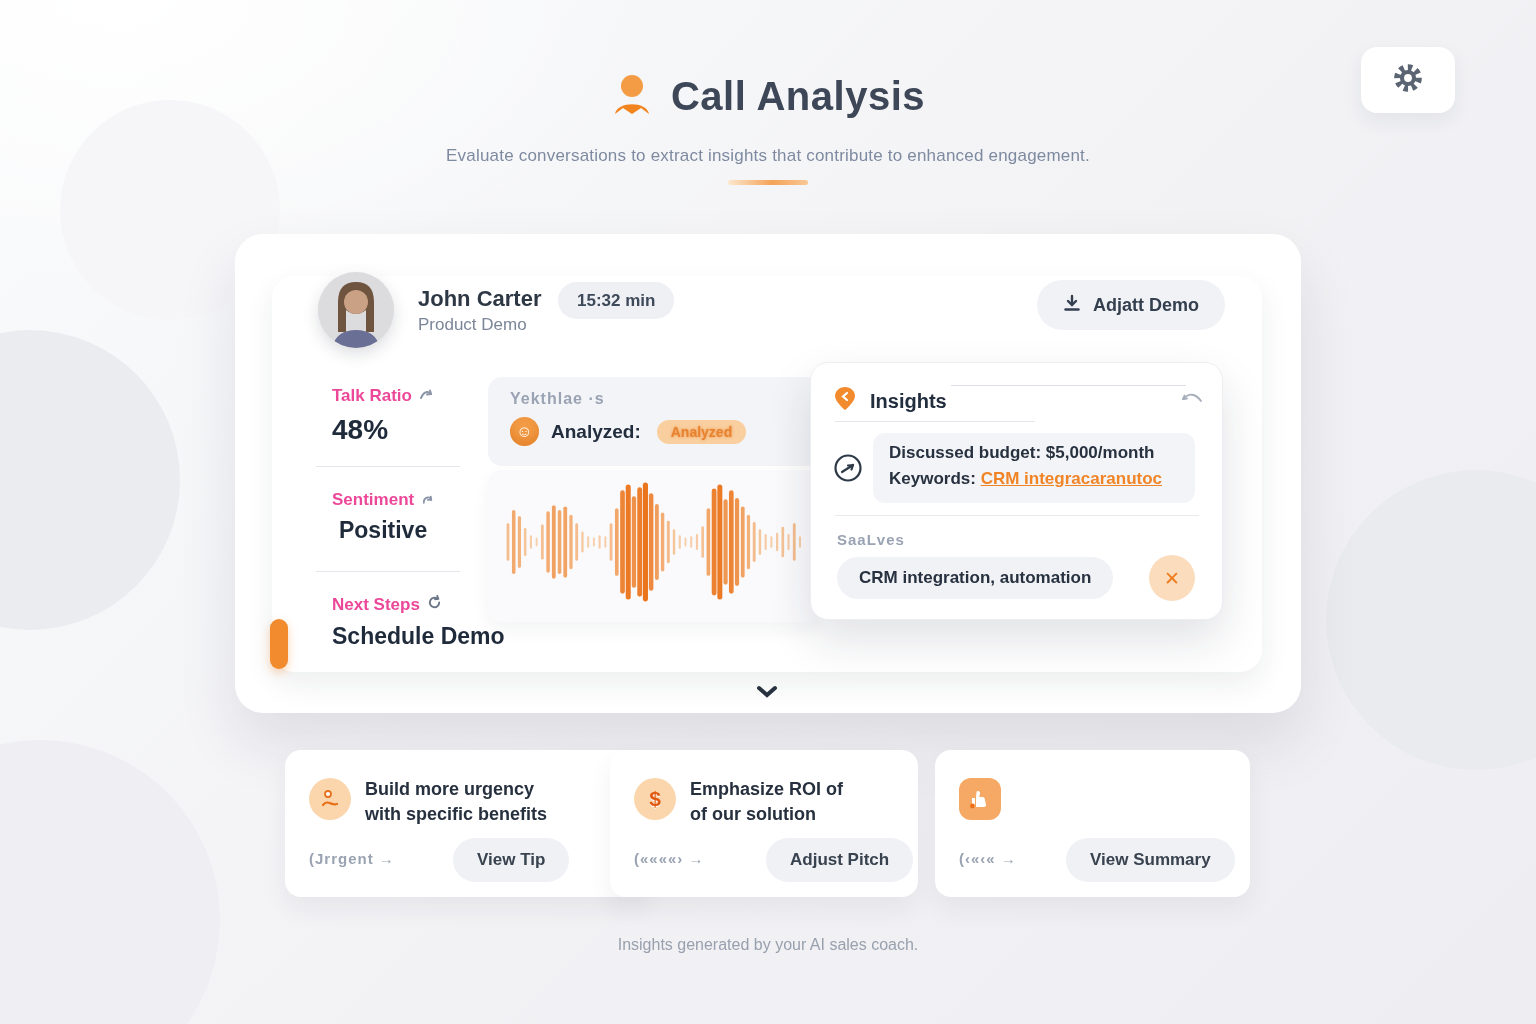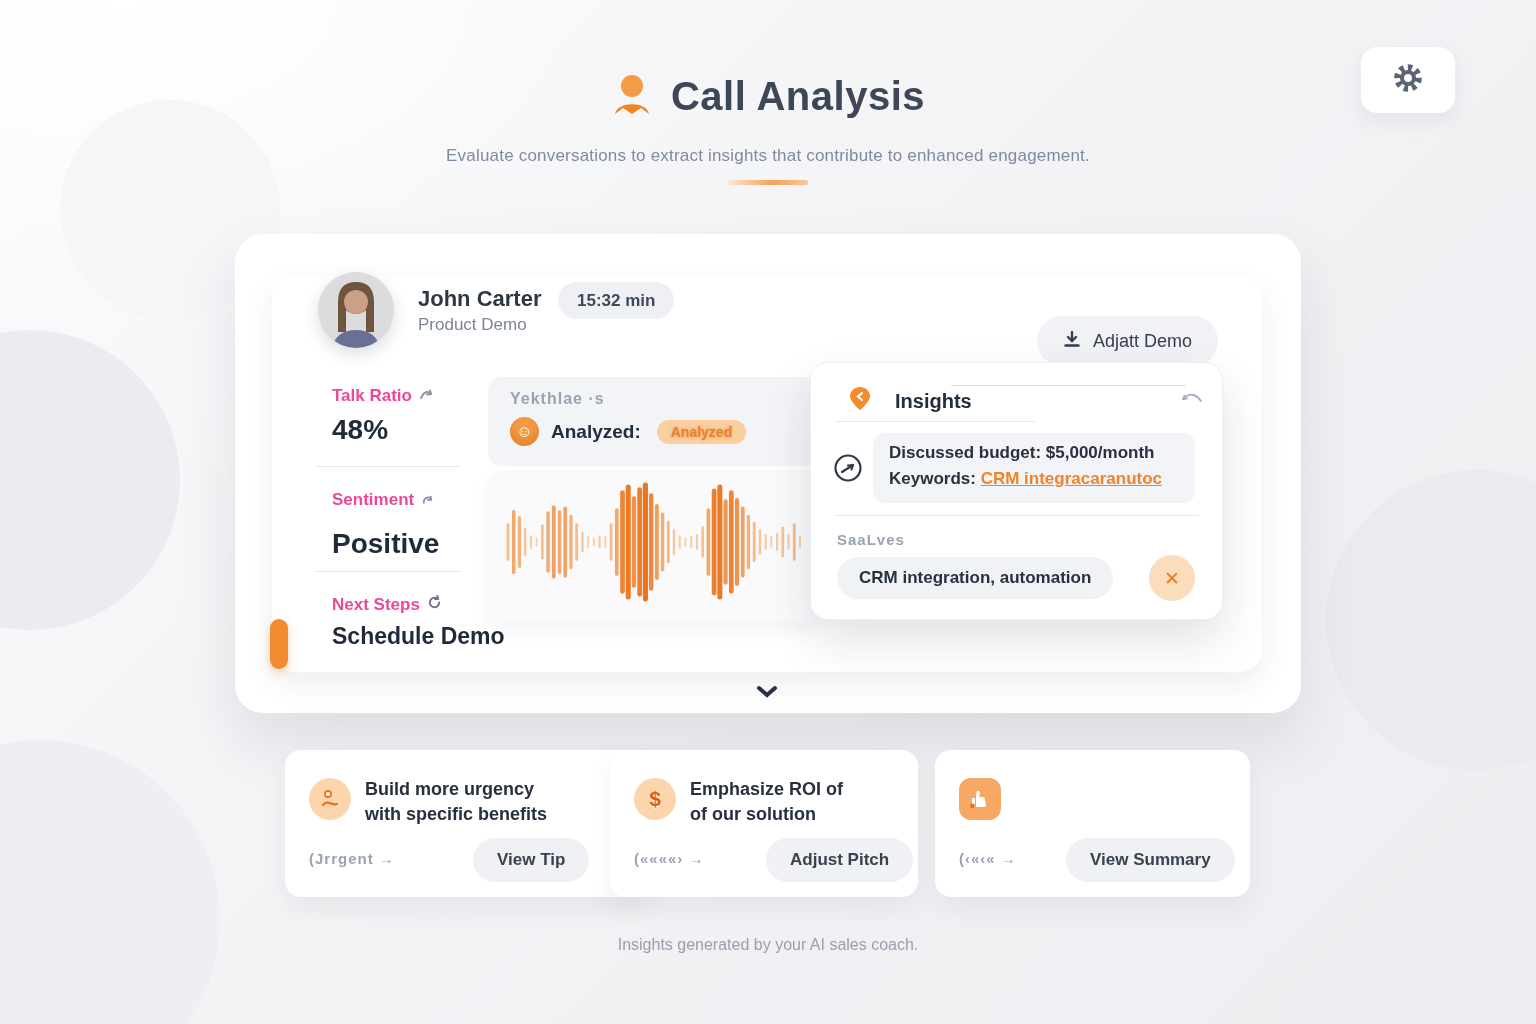--- a/index.html
+++ b/index.html
@@ -39,21 +39,21 @@
 
   .avatar { position:absolute; left:318px; top:272px; width:76px; height:76px; border-radius:50%;
     background:#e6e6e8; box-shadow:0 6px 16px rgba(26,34,56,.15), 0 0 0 4px #fff; overflow:hidden; }
   .call-name { position:absolute; left:418px; top:286px; font-size:22px; font-weight:bold; color:#2e3845; }
   .call-type { position:absolute; left:418px; top:315px; font-size:17px; color:#7c8699; }
   .duration-badge { position:absolute; left:558px; top:282px; height:37px; padding:0 19px;
     background:#eef0f4; border-radius:19px; display:flex; align-items:center;
     font-size:17px; font-weight:bold; color:#3e4959;text-align:center; }
   .action-btn { position:absolute; left:1037px; top:280px; height:50px; padding:0 26px;
     background:#f1f2f6; border-radius:25px; display:flex; align-items:center; gap:12px;
-    font-size:18px; font-weight:normal; color:#333e4f; cursor:pointer;margin-top:36px; }
+    font-size:18px; font-weight:bold; color:#333e4f; cursor:pointer; }
 
   
   .stat-label { font-size:17px; font-weight:bold; color:#ec4899; display:flex; align-items:center; gap:7px; }
   .stat-value { font-weight:bold; color:#1f2a3a; }
   .divider-h { position:absolute; height:1px; background:#e4e7ec; }
 
   
   .label-panel { position:absolute; left:488px; top:377px; width:332px; height:89px;
     background:#f3f4f7; border-radius:14px; }
   .section-garble { position:absolute; left:22px; top:13px; font-size:16px; font-weight:bold;
@@ -179,21 +179,21 @@
 <div class="divider-h" style="left:316px; top:466px; width:144px;"></div>
 
 <div style="position:absolute; left:332px; top:490px;">
   <div class="stat-label">
       <span>Sentiment</span>
     <span><svg width="13" height="12" viewBox="0 0 14 12" fill="none" stroke="#8c96a8" stroke-width="2" stroke-linecap="round">
           <path d="M3 10 C3 3 11 3 11 7"></path>
           <path d="M11 7 l-3.5 0 M11 7 l-.5 -3.5"></path>
         </svg></span>
   </div>
-  <div class="stat-value" style="margin-top:18px; font-size:28px;">Positive</div>
+  <div class="stat-value" style="margin-top:7px; font-size:23px;text-align:center;">Positive</div>
 </div>
 <div class="divider-h" style="left:316px; top:571px; width:144px;"></div>
 
 <div style="position:absolute; left:332px; top:595px;">
   <div class="stat-label">
       <span>Next Steps</span>
     <span><svg width="15" height="15" viewBox="0 0 16 16" fill="none" stroke="#6b7486" stroke-width="2" stroke-linecap="round">
           <path d="M13 8 a5 5 0 1 1 -2 -4"></path>
           <path d="M11 1 l1 3 l-3.4 .6"></path>
         </svg></span>
@@ -261,21 +261,21 @@
       <line x1="283.37254901960785" y1="67.36" x2="283.37254901960785" y2="76.64" stroke="rgb(245,177,113)" stroke-width="2.072" stroke-linecap="round" opacity="0.5860000000000001"></line>
       <line x1="289.0980392156863" y1="63.879999999999995" x2="289.0980392156863" y2="80.12" stroke="rgb(244,173,108)" stroke-width="2.2760000000000002" stroke-linecap="round" opacity="0.6130000000000001"></line>
       <line x1="294.8235294117647" y1="58.08" x2="294.8235294117647" y2="85.92" stroke="rgb(243,166,98)" stroke-width="2.616" stroke-linecap="round" opacity="0.658"></line>
       <line x1="300.54901960784315" y1="65.04" x2="300.54901960784315" y2="78.96" stroke="rgb(245,174,110)" stroke-width="2.208" stroke-linecap="round" opacity="0.6040000000000001"></line>
       <line x1="306.27450980392155" y1="54.6" x2="306.27450980392155" y2="89.4" stroke="rgb(243,162,93)" stroke-width="2.8200000000000003" stroke-linecap="round" opacity="0.685"></line>
       <line x1="312" y1="67.36" x2="312" y2="76.64" stroke="rgb(245,177,113)" stroke-width="2.072" stroke-linecap="round" opacity="0.5860000000000001"></line>
     </svg>
 </div>
 
 <div class="insights-panel">
-  <div style="position:absolute; left:39px; top:24px; display:flex; align-items:center; gap:25px;">
+  <div style="position:absolute; left:24px; top:24px; display:flex; align-items:center; gap:15px;">
     <span>
       <svg width="20" height="24" viewBox="0 0 20 24">
         <path d="M10 0 C4.5 0 0 4 0 9 c0 6 10 14 10 14 s10 -8 10 -14 c0 -5 -4.5 -9 -10 -9 Z" fill="#f28a2e"></path>
         <path d="M12 6 l-4 3.5 l4 3.5" fill="none" stroke="#ffffff" stroke-width="2.2" stroke-linecap="round"></path>
       </svg>
     </span>
     <span class="insights-title">Insights</span>
   </div>
   <div class="insights-topline"></div>
   <span style="position:absolute; left:370px; top:28px;">
@@ -319,21 +319,21 @@
     <svg width="22" height="22" viewBox="0 0 22 22" fill="none" stroke="#e8701a" stroke-width="2.2" stroke-linecap="round">
       <circle cx="9" cy="6" r="3" fill="#ffffff" stroke-width="1.8"></circle>
       <path d="M4 17 c5 -6 8 1 14 -1"></path>
     </svg>
   </div>
   <div class="coach-title">
     <div>Build more urgency</div>
     <div>with specific benefits</div>
   </div>
   <div class="coach-tag">(Jrrgent →</div>
-  <div class="coach-btn" style="left:188px;">View Tip</div>
+  <div class="coach-btn" style="left:168px;">View Tip</div>
 </div>
 
 <div class="coach-card" style="left:610px; width:308px;">
   <div class="coach-icon">
     <span style="font-size:21px; font-weight:bold; color:#e05a12; text-shadow:0 1px 0 #fff;">$</span>
   </div>
   <div class="coach-title">
     <div>Emphasize ROI of</div>
     <div>of our solution</div>
   </div>

